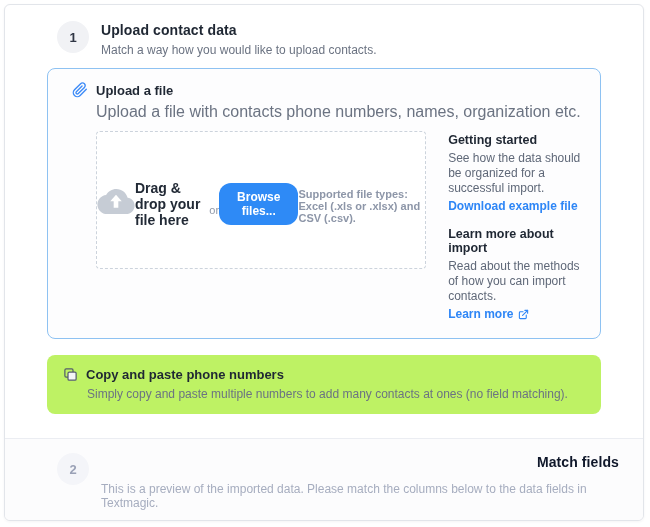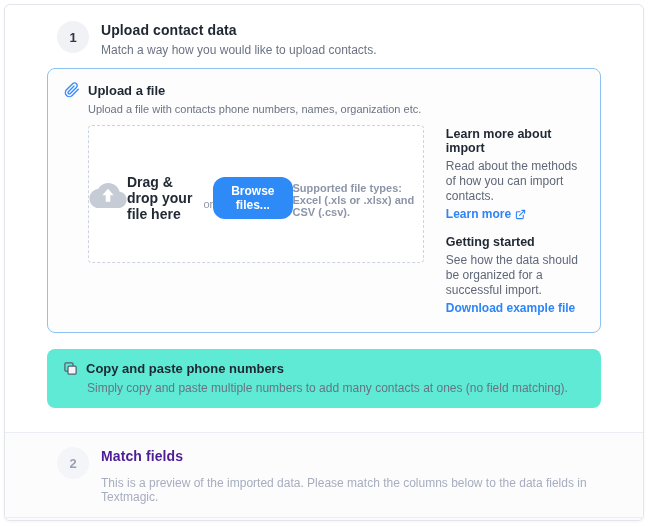--- a/index.html
+++ b/index.html
@@ -21,25 +21,25 @@
     background:#f1f2f5; color:#2f3644; font-size:13px; font-weight:bold;
     display:flex; align-items:center; justify-content:center; margin-top:1px;
   }
   .step-texts { padding-top:2px; }
   .step-title { font-size:14px; font-weight:bold; color:#1f2733; letter-spacing:.1px; }
   .step-sub   { font-size:12px; color:#6b7382; margin-top:5px; }
 
   
   .upload-panel {
     margin:11px 42px 0 42px; background:#fdfdfe;
-    border:1.5px solid #8ec2f2; border-radius:8px; box-sizing:border-box;
+    border:1.5px solid #8ec2f2; border-radius:8px; box-sizing:border-box;padding-left:8px;
   }
   .panel-header { display:flex; align-items:center; gap:8px; padding:13px 16px 0 16px; }
   .panel-title { font-size:13px; font-weight:bold; color:#1f2733; }
-  .panel-sub { font-size:11px; color:#6b7382; margin:5px 16px 0 40px; }
+  .panel-sub { font-size:16px; color:#6b7382; margin:5px 16px 0 40px; }
   .panel-body { display:flex; align-items:flex-start; padding:10px 16px 16px 40px; }
 
   .dropzone {
     width:350px; height:138px; box-sizing:border-box;
     border:1px dashed #ccd3dc; border-radius:4px; background:#ffffff;
     display:flex; align-items:center; justify-content:center;
     cursor:pointer;
   }
   .dz-heading { font-size:14px; font-weight:bold; color:#222a36; margin-top:7px; }
   .dz-or { font-size:11px; color:#8f98a8; margin-top:20px; }
@@ -55,35 +55,35 @@
   .info-title { font-size:12.5px; font-weight:bold; color:#1f2733; }
   .info-body { font-size:12px; color:#5f6878; line-height:1.25; margin-top:4px; }
   .info-link {
     display:inline-flex; align-items:center; gap:4px;
     font-size:12px; font-weight:bold; color:#2e86f6; margin-top:3px;
     text-decoration:none; cursor:pointer;
   }
 
   
   .copy-box {
-    margin:16px 42px 24px 42px; background:#5eead4; border-radius:8px;
+    margin:16px 42px 24px 42px; background:#bef264; border-radius:8px;
     padding:12px 16px 13px 16px; cursor:pointer;
   }
   .copy-header { display:flex; align-items:center; gap:8px; }
   .copy-title { font-size:13px; font-weight:bold; color:#1f2733; }
   .copy-sub { font-size:12px; color:#6b7382; margin:5px 0 0 24px; }
 
   
   .section-muted {
     border-top:1px solid #ebedf2; background:#fcfcfd;
     display:flex; align-items:flex-start; gap:12px; padding:13px 24px 13px 52px;
     box-sizing:border-box;
   }
   .section-muted .step-circle { background:#f4f5f9; color:#9aa1b6; }
-  .section-muted .step-title { color:#4c1d95; }
+  .section-muted .step-title { color:#0f172a;text-align:right; }
   .section-muted .step-sub { color:#a6adbf; margin-top:12px; }
   .s2 { min-height:61px; }
   .s3 { min-height:52px; }
 
   .icon { flex:none; display:inline-flex; }
 </style>
 </head>
 <body>
 
 <div class="card">
@@ -118,38 +118,38 @@
             </svg>
           </span>
           <div class="dz-heading">Drag &amp; drop your file here</div>
           <div class="dz-or">or</div>
           <button class="browse-btn">Browse files...</button>
           <div class="dz-supported">Supported file types: Excel (.xls or .xlsx) and CSV (.csv).</div>
         </div>
 
         <div class="info-col">
           <div class="info-block">
+            <div class="info-title">Getting started</div>
+            <div class="info-body">See how the data should be organized for a successful import.</div>
+            <a class="info-link">
+              <span>Download example file</span>
+            </a>
+          </div>
+          <div class="info-block">
             <div class="info-title">Learn more about import</div>
             <div class="info-body">Read about the methods of how you can import contacts.</div>
             <a class="info-link">
               <span>Learn more</span>
               <span class="icon">
                 <svg width="11" height="11" viewBox="0 0 24 24" fill="none" stroke="#2e86f6" stroke-width="2.4" stroke-linecap="round" stroke-linejoin="round">
                   <path d="M18 13v6a2 2 0 0 1-2 2H5a2 2 0 0 1-2-2V8a2 2 0 0 1 2-2h6"></path>
                   <polyline points="15 3 21 3 21 9"></polyline>
                   <line x1="10" y1="14" x2="21" y2="3"></line>
                 </svg>
               </span>
-            </a>
-          </div>
-          <div class="info-block">
-            <div class="info-title">Getting started</div>
-            <div class="info-body">See how the data should be organized for a successful import.</div>
-            <a class="info-link">
-              <span>Download example file</span>
             </a>
           </div>
         </div>
       </div>
     </div>
 
     <div class="copy-box">
       <div class="copy-header">
         <span class="icon">
           <svg width="15" height="15" viewBox="0 0 24 24" fill="none" stroke="#565e6d" stroke-width="2">

